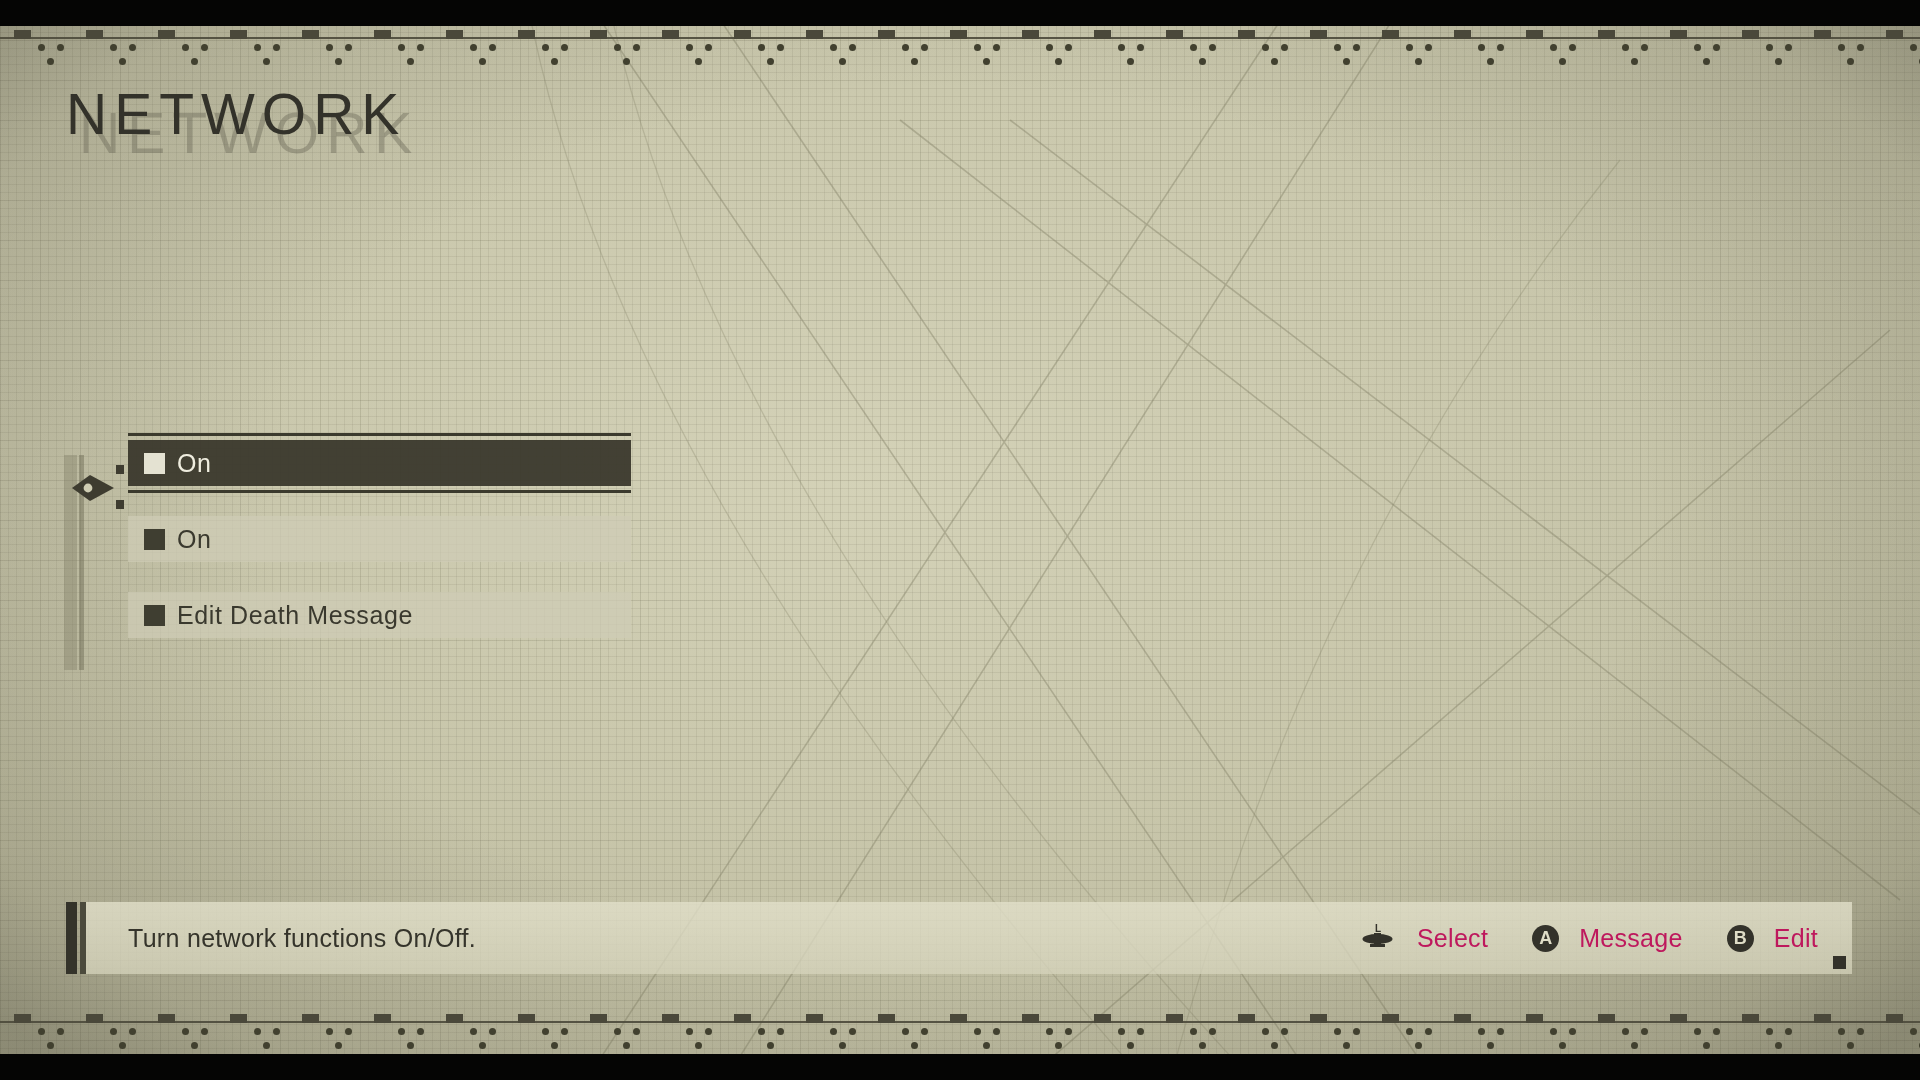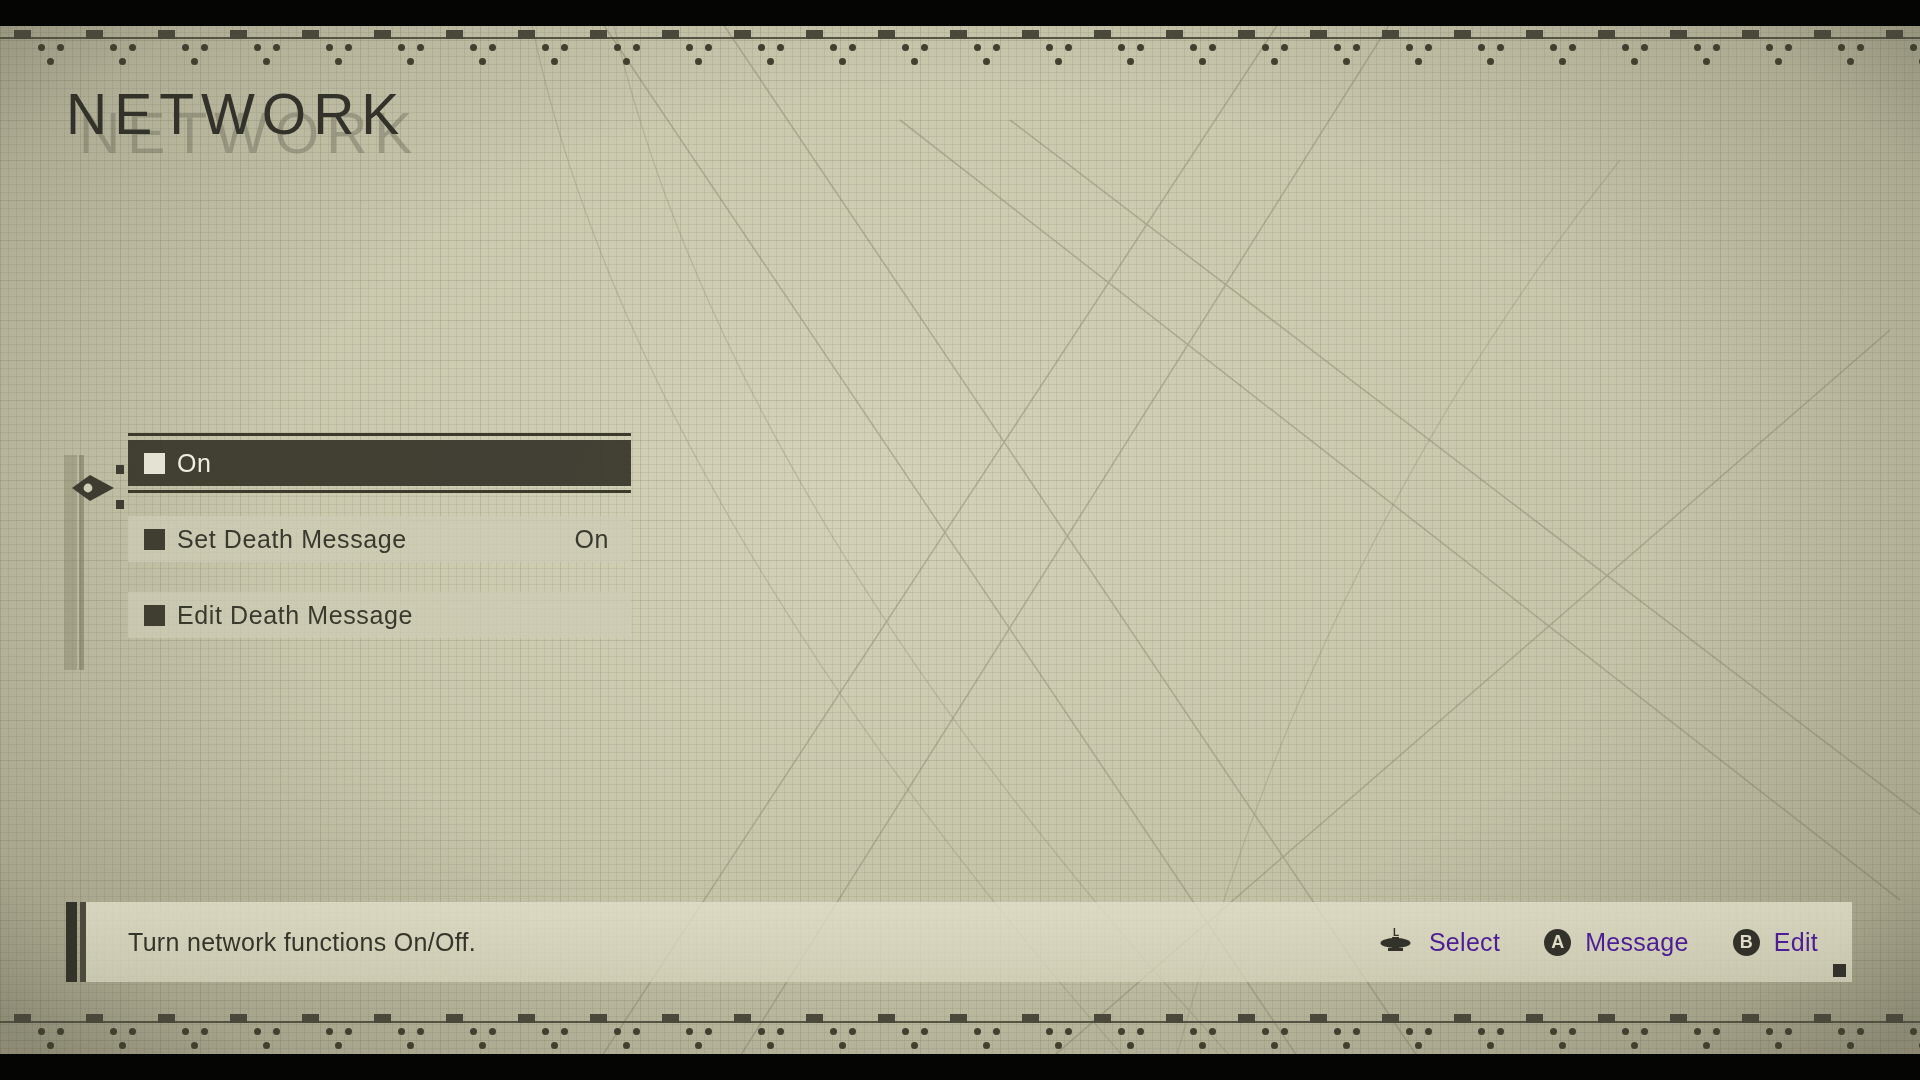--- a/index.html
+++ b/index.html
@@ -253,21 +253,21 @@
   }
   .menu-row.selected .row-value { color: #efeddf; }
   .menu-row.normal   .row-value { color: #3a392e; }
 
   
   #footer {
     position: absolute;
     left: 66px;
     top: 902px;
     width: 1786px;
-    height: 80px;
+    height: 72px;
     z-index: 30;
     display: flex;
     align-items: center;
   }
   #footer .fbar-dark {
     position: absolute;
     left: 0; top: 0;
     width: 11px; height: 100%;
     background: #34332a;
   }
@@ -306,23 +306,23 @@
     padding-right: 34px;
   }
   .prompt {
     display: flex;
     align-items: center;
     margin-left: 44px;
     white-space: nowrap;
   }
   .prompt-label {
     font-size: 25px;
-    color: #4c1d95;
+    color: #be185d;
     letter-spacing: 0.3px;
-    margin-left: 14px;
+    margin-left: 20px;
   }
   .btn-round {
     width: 27px; height: 27px;
     border-radius: 50%;
     background: #33322a;
     color: #dedcc6;
     font-size: 18px;
     font-weight: bold;
     display: flex;
     align-items: center;
@@ -393,21 +393,20 @@
 
     <div class="menu-list">
 
       <div class="menu-row selected">
         <span class="row-bullet"></span>
         <span class="row-value">On</span>
       </div>
 
       <div class="menu-row normal">
         <span class="row-bullet"></span>
-        <span class="row-label">Set Death Message</span>
         <span class="row-value">On</span>
       </div>
 
       <div class="menu-row normal">
         <span class="row-bullet"></span>
         <span class="row-label">Edit Death Message</span>
         <span class="row-value"></span>
       </div>
 
     </div>

